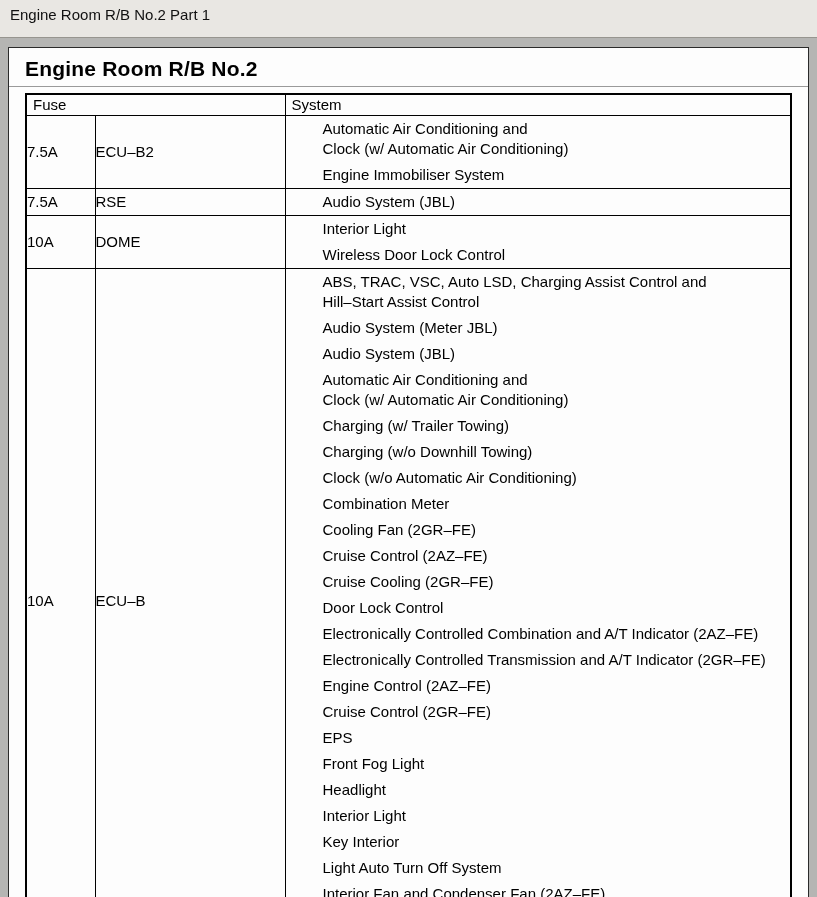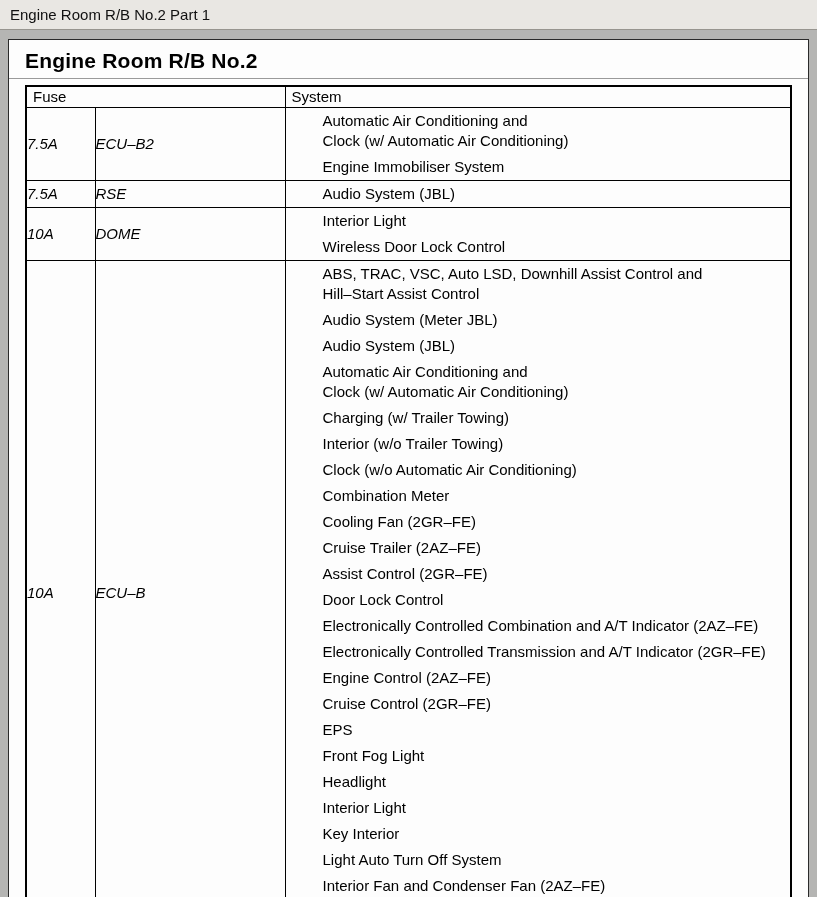--- a/index.html
+++ b/index.html
@@ -11,21 +11,21 @@
     color: #000;
   }
   .viewport {
     width: 817px;
     height: 897px;
     background: #b5b5b3;
     overflow: hidden;
   }
   
   .caption-bar {
-    height: 30px;
+    height: 38px;
     line-height: 30px;
     background: #e9e7e3;
     border-bottom: 1px solid #97958f;
     padding: 0 10px;
     font-size: 15px;
     color: #111;
     white-space: nowrap;
   }
   
   .panel {
@@ -65,21 +65,20 @@
   table.fuse-table th {
     font-weight: normal;
     text-align: left;
     height: 21px;
     padding: 1px 6px;
   }
   th.fuse-header { text-align: center; }
   td.amp-cell, td.name-cell {
     padding: 2px 2px 2px 8px;
     white-space: nowrap;
-    font-style: italic;
   }
   td.system-cell {
     padding: 2px 4px 2px 6px;
     vertical-align: top;
   }
   .system-item {
     padding: 3px 0;
     line-height: 20px;
     white-space: pre-line;
     margin-left: 37px;
@@ -135,33 +134,33 @@
               <td class="name-cell">DOME</td>
               <td class="system-cell">
                 <div class="system-item">Interior Light</div>
                 <div class="system-item">Wireless Door Lock Control</div>
               </td>
             </tr>
             <tr>
               <td class="amp-cell">10A</td>
               <td class="name-cell">ECU–B</td>
               <td class="system-cell">
-                <div class="system-item">ABS, TRAC, VSC, Auto LSD, Downhill Assist Control and
+                <div class="system-item">ABS, TRAC, VSC, Auto LSD, Charging Assist Control and
 Hill–Start Assist Control</div>
                 <div class="system-item">Audio System (Meter JBL)</div>
                 <div class="system-item">Audio System (JBL)</div>
                 <div class="system-item">Automatic Air Conditioning and
 Clock (w/ Automatic Air Conditioning)</div>
                 <div class="system-item">Charging (w/ Trailer Towing)</div>
-                <div class="system-item">Interior (w/o Trailer Towing)</div>
+                <div class="system-item">Charging (w/o Downhill Towing)</div>
                 <div class="system-item">Clock (w/o Automatic Air Conditioning)</div>
                 <div class="system-item">Combination Meter</div>
                 <div class="system-item">Cooling Fan (2GR–FE)</div>
-                <div class="system-item">Cruise Trailer (2AZ–FE)</div>
-                <div class="system-item">Assist Control (2GR–FE)</div>
+                <div class="system-item">Cruise Control (2AZ–FE)</div>
+                <div class="system-item">Cruise Cooling (2GR–FE)</div>
                 <div class="system-item">Door Lock Control</div>
                 <div class="system-item">Electronically Controlled Combination and A/T Indicator (2AZ–FE)</div>
                 <div class="system-item">Electronically Controlled Transmission and A/T Indicator (2GR–FE)</div>
                 <div class="system-item">Engine Control (2AZ–FE)</div>
                 <div class="system-item">Cruise Control (2GR–FE)</div>
                 <div class="system-item">EPS</div>
                 <div class="system-item">Front Fog Light</div>
                 <div class="system-item">Headlight</div>
                 <div class="system-item">Interior Light</div>
                 <div class="system-item">Key Interior</div>

